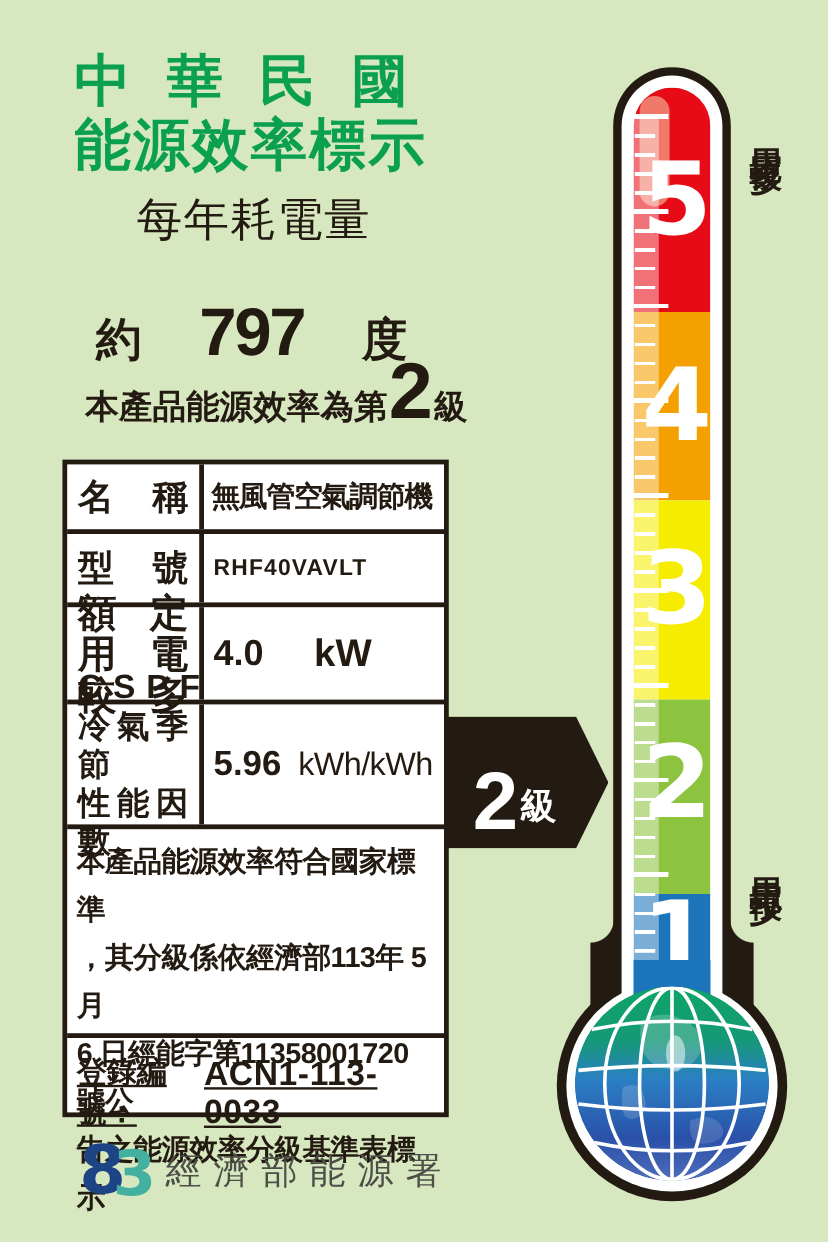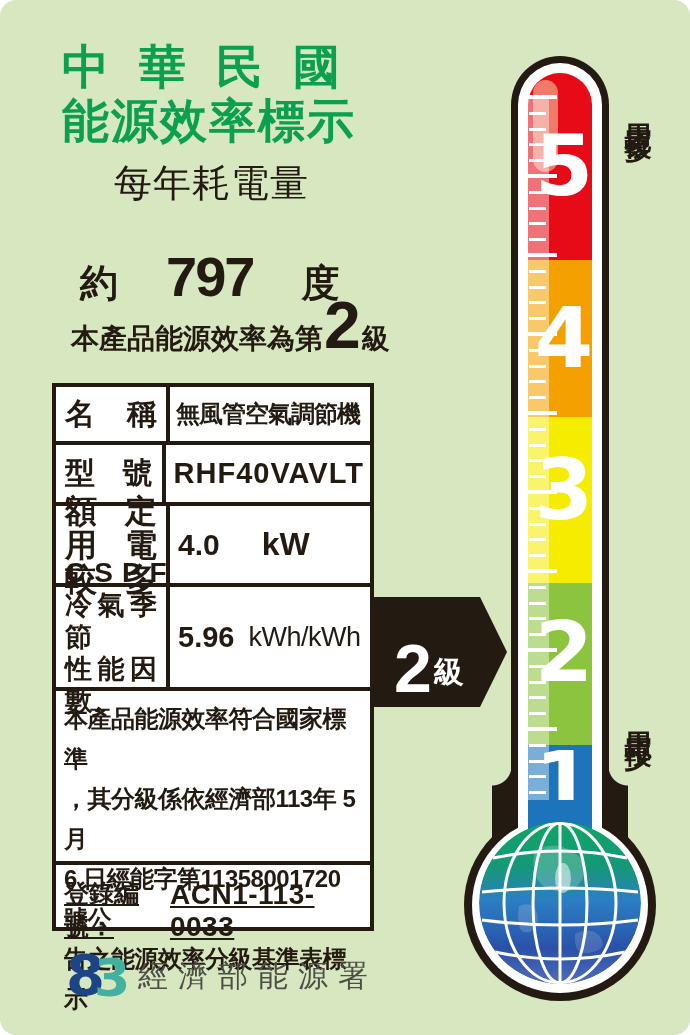--- a/index.html
+++ b/index.html
@@ -1,17 +1,17 @@
 <!DOCTYPE html>
 <html><head>
 <meta charset="utf-8">
 <style>
   html,body{margin:0;padding:0;}
   body{font-family:"Liberation Sans","DejaVu Sans",sans-serif;}
-  .label{position:relative;width:690px;height:1035px;background:#d7e7bf;overflow:hidden;color:#231a12;border-radius:16px;}
+  .label{position:relative;width:690px;height:1035px;background:#d7e7bf;overflow:hidden;color:#231a12;}
   .abs{position:absolute;}
 
   
   .title1{left:62px;top:36px;font-size:47px;font-weight:bold;color:#0aa04f;letter-spacing:30px;white-space:nowrap;}
   .title2{left:62px;top:90px;font-size:47px;font-weight:bold;color:#0aa04f;letter-spacing:2px;white-space:nowrap;}
   .subtitle{left:114px;top:158px;font-size:38px;font-weight:normal;letter-spacing:1px;white-space:nowrap;}
   .consumption{left:80px;top:244px;display:flex;align-items:baseline;white-space:nowrap;}
   .consumption .pre{font-size:38px;font-weight:bold;}
   .consumption .num{font-size:56px;font-weight:bold;margin:0 48px;letter-spacing:-2px;}
   .consumption .unit{font-size:38px;font-weight:bold;}
@@ -22,21 +22,21 @@
   
   .table{left:52px;top:383px;width:322px;background:#fff;border:4px solid #231a12;box-sizing:border-box;display:flex;flex-direction:column;}
   .trow{display:flex;box-sizing:border-box;border-top:4px solid #231a12;}
   .trow:first-child{border-top:none;justify-content:flex-end;}
   .lcell{width:114px;box-sizing:border-box;border-right:4px solid #231a12;display:flex;flex-direction:column;justify-content:center;padding:2px 9px;}
   .vcell{flex:1;display:flex;align-items:center;padding:2px 6px 2px 8px;box-sizing:border-box;}
   .spread{text-align:justify;text-align-last:justify;font-weight:bold;}
   .r-name{height:54px;}   .r-name .lcell{font-size:30px;}
   .r-name .vcell{font-size:24px;font-weight:bold;letter-spacing:-1px;padding-left:6px;}
   .r-model{height:61px;}  .r-model .lcell{font-size:30px;}
-  .r-model .vcell{font-size:29px;font-weight:bold;letter-spacing:1px;}
+  .r-model .vcell{font-size:19px;font-weight:bold;letter-spacing:1px;}
   .r-cap{height:81px;}    .r-cap .lcell{font-size:32px;line-height:34px;}
   .r-cap .vcell .val{font-size:30px;font-weight:bold;}
   .r-cap .vcell .unit{font-size:32px;font-weight:bold;margin-left:42px;}
   .r-cspf{height:104px;}  .r-cspf .lcell{font-size:27px;line-height:32px;}
   .cspf-letters{font-weight:bold;letter-spacing:9px;font-size:28px;}
   .r-cspf .vcell .val{font-size:29px;font-weight:bold;}
   .r-cspf .vcell .unit{font-size:27px;font-weight:normal;margin-left:14px;letter-spacing:-0.5px;}
   .r-notice{height:174px;}
   .notice-cell{flex:1;padding:8px 8px 4px 8px;font-size:24px;font-weight:bold;line-height:40px;white-space:pre-line;letter-spacing:-0.5px;}
   .r-reg{height:66px;align-items:flex-start;}

